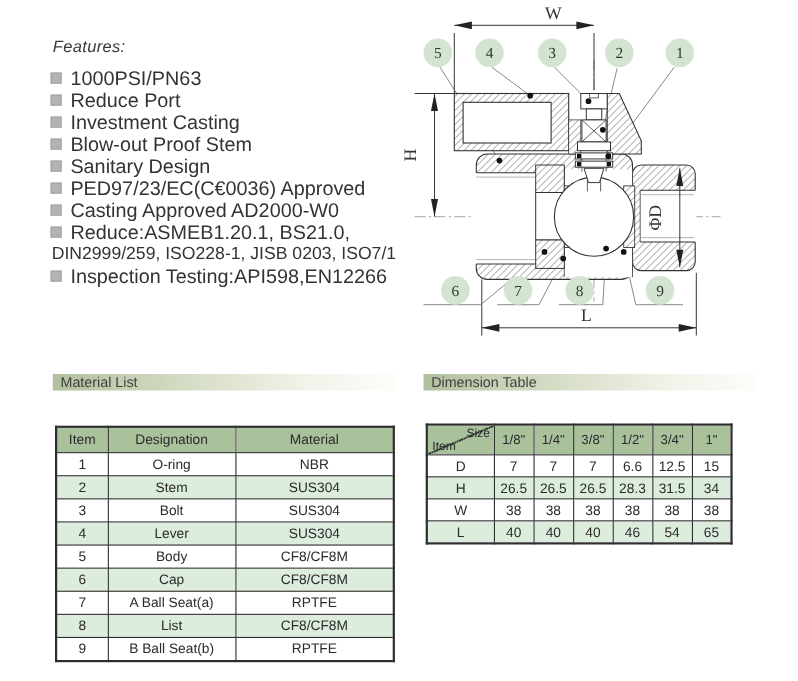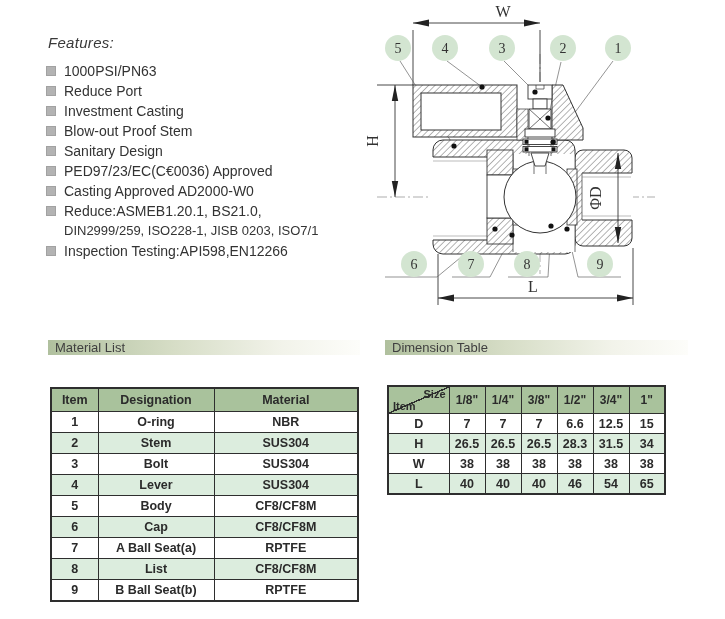--- a/index.html
+++ b/index.html
@@ -4,35 +4,35 @@
 <style>
   html,body { margin:0; padding:0; background:#fff; }
   .page {
     position:relative; width:725px; height:619px; background:#ffffff;
     font-family:"Liberation Sans", sans-serif; overflow:hidden;
   }
 
   
   .features { position:absolute; left:46px; top:34px; color:#3a3a3a; }
   .features-title { font-size:15px; margin:0 0 10px 2px; letter-spacing:.3px;font-style:italic; }
-  .feature-item { display:flex; align-items:flex-start; font-size:14px; line-height:20px; color:#333; }
+  .feature-item { display:flex; align-items:flex-start; font-size:18px; line-height:20px; color:#333; }
   .bullet { width:10px; height:10px; background:#b3b3b3; border:1px solid #a2a2a2; box-sizing:border-box; margin:5px 8px 0 0; flex:none; }
-  .cont-line { font-size:13px; line-height:20px; margin-left:18px; color:#333; }
+  .cont-line { font-size:16px; line-height:20px; margin-left:1px; color:#333; }
 
   
   .section-bar {
     position:absolute; height:15px; box-sizing:border-box; padding-left:7px;
     display:flex; align-items:center; font-size:13px; color:#3f3f3f;
     background:linear-gradient(to right, #b0c09e 0%, #d6ddc6 40%, #f2f3ea 75%, #fdfdfa 100%);
   }
   #material-bar  { left:48px;  top:340px; width:312px; }
   #dimension-bar { left:385px; top:340px; width:303px; }
 
   
-  table { border-collapse:collapse; position:absolute; table-layout:fixed; background:#fff;font-weight:bold; }
+  table { border-collapse:collapse; position:absolute; table-layout:fixed; background:#fff; }
   td { border:1px solid #2e2e2e; text-align:center; vertical-align:middle;
        font-size:12.5px; color:#2b2b2b; padding:0; overflow:hidden; }
   .mat-table { left:50px; top:387px; width:307px; border:2px solid #2e2e2e; }
   .mat-table thead td { background:#a9c29c; height:22px; }
   .mat-table tbody td { height:20px; }
   .mat-table tbody tr:nth-child(even) td { background:#dcedde; }
   .dim-table { left:387px; top:385px; width:278px; border:2px solid #2e2e2e; }
   .dim-table thead td { background:#a9c29c; height:26px; font-size:12px;margin-top:39px; }
   .dim-table tbody td { height:19px; }
   .dim-table tbody tr:nth-child(even) td { background:#dcedde; }

